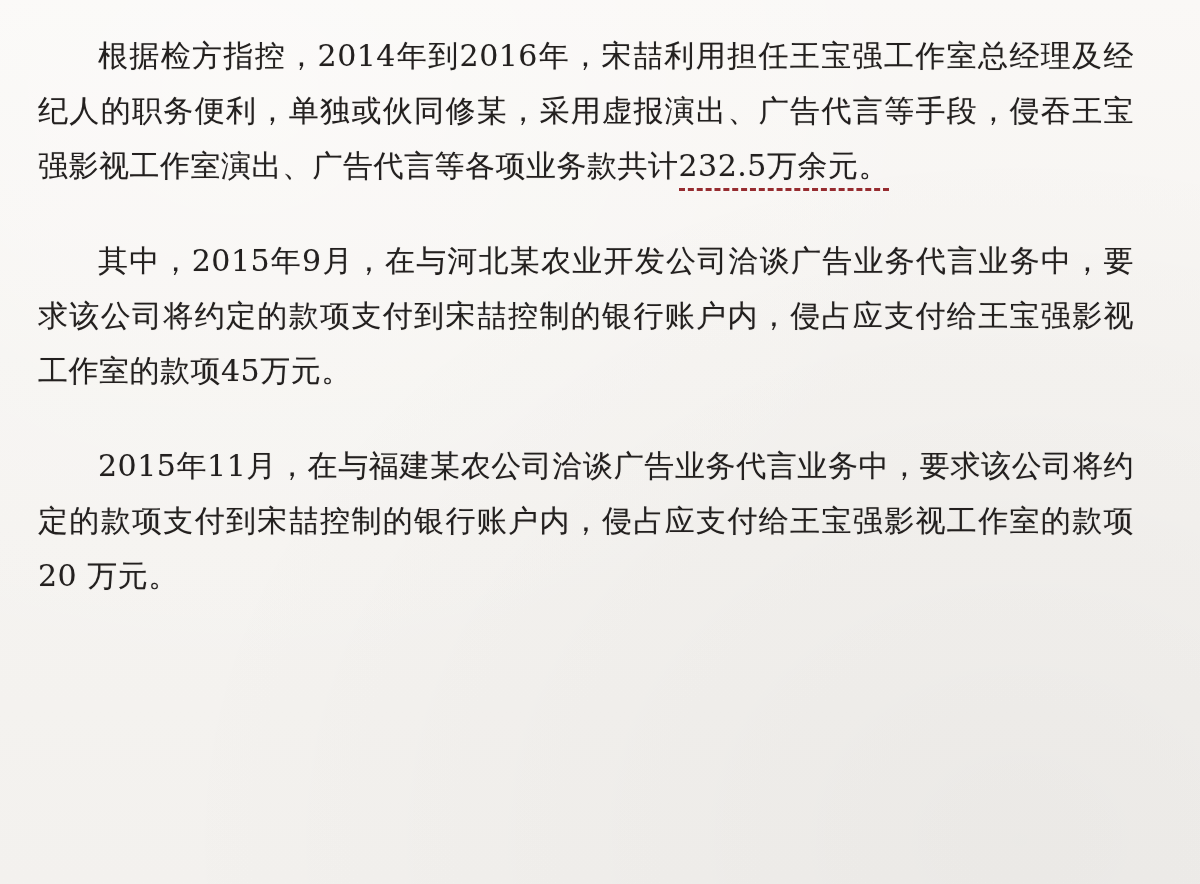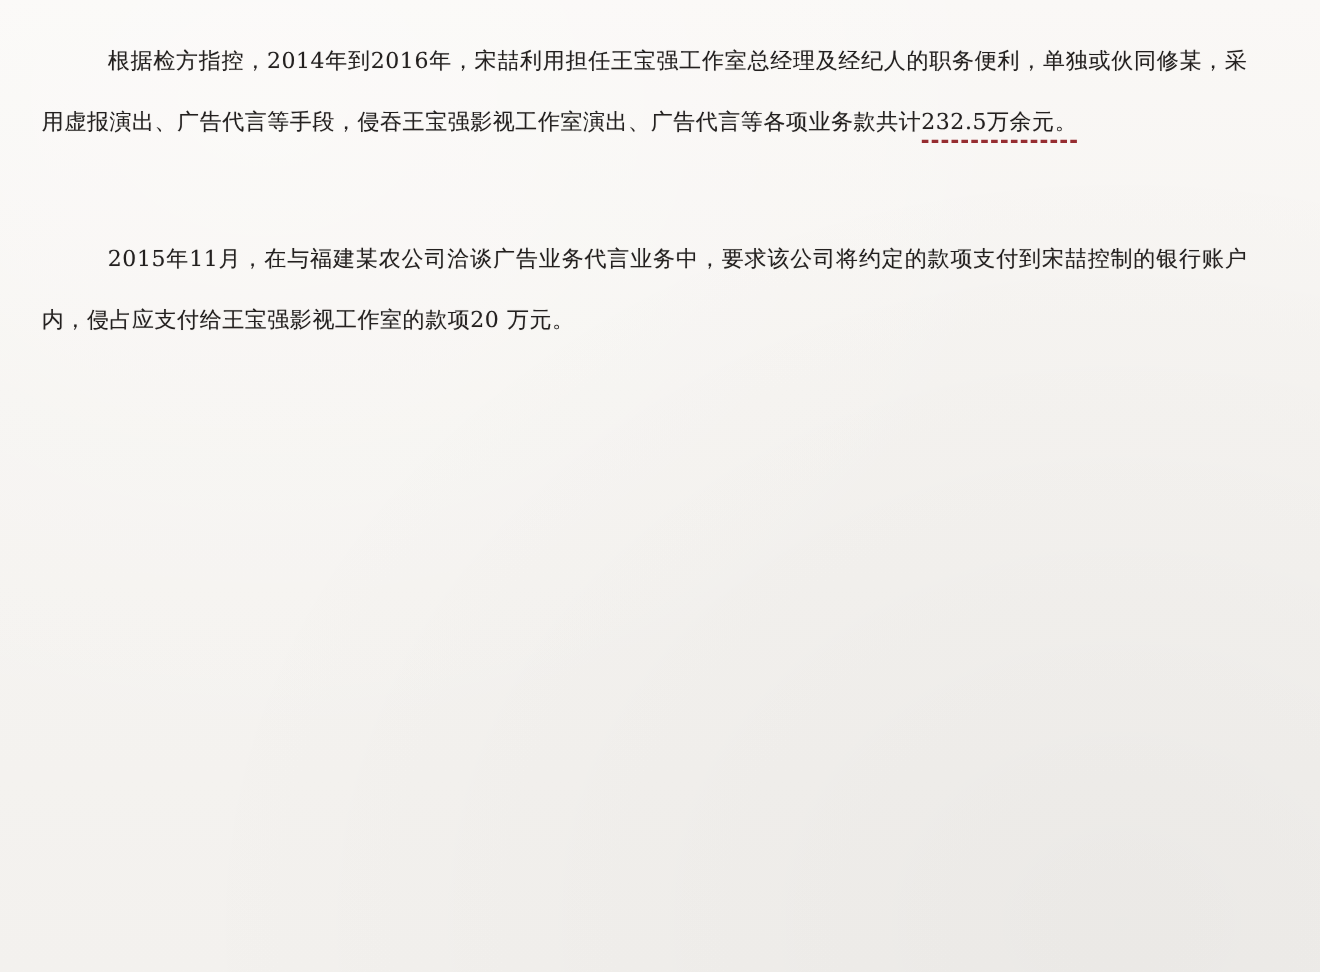--- a/index.html
+++ b/index.html
@@ -30,21 +30,21 @@
     background:
       radial-gradient(ellipse at 20% 10%, rgba(255,255,255,0.35) 0%, rgba(255,255,255,0) 55%),
       radial-gradient(ellipse at 85% 95%, rgba(0,0,0,0.035) 0%, rgba(0,0,0,0) 60%);
   }
   .doc {
     position: relative;
     z-index: 2;
   }
   p.para {
     margin: 0 0 10px 0;
-    font-size: 20px;
+    font-size: 30px;
     line-height: 55px;
     color: #23201f;
     letter-spacing: 0.5px;
     text-align: justify;
     text-justify: inter-ideograph;
     text-indent: 0;
     font-weight: 500;
     text-shadow: 0 0 1px rgba(40,35,35,0.25);
   }
   p.para.indent {
@@ -77,20 +77,21 @@
 </head>
 <body>
 
 <div class="page">
   <div class="doc">
 
     <p class="para indent"><span>根据检方指控，2014年到2016年，宋喆利用担任王宝强工作室总经理及经纪人的职务便利，单独或伙同修某，采用虚报演出、广告代言等手段，侵吞王宝强影视工作室演出、广告代言等各项业务款共计</span><span class="u u-solidish">232.5万余元。</span></p>
 
     <div class="spacer"></div>
 
+    <p class="para indent"><span>其中，2015年9月，在与河北某农业开发公司洽谈广告业务代言业务中，要求该公司将约定的款项支付到宋喆控制的银行账户内，</span><span class="u u-solidish nowrapfix">侵占应支付给王宝强影视工作室的款项45万元。</span></p>
 
     <div class="spacer"></div>
 
     <p class="para indent"><span>2015年11月，在与福建某农公司洽谈广告业务代言业务中，</span><span class="u u-solidish nowrapfix">要求该公司将约定的款项支付到宋喆控制的银行账户内</span><span>，侵占应支付给王宝强影视工作室的款项20 万元。</span></p>
 
     <div class="spacer"></div>
 
 
   </div>
 </div>

